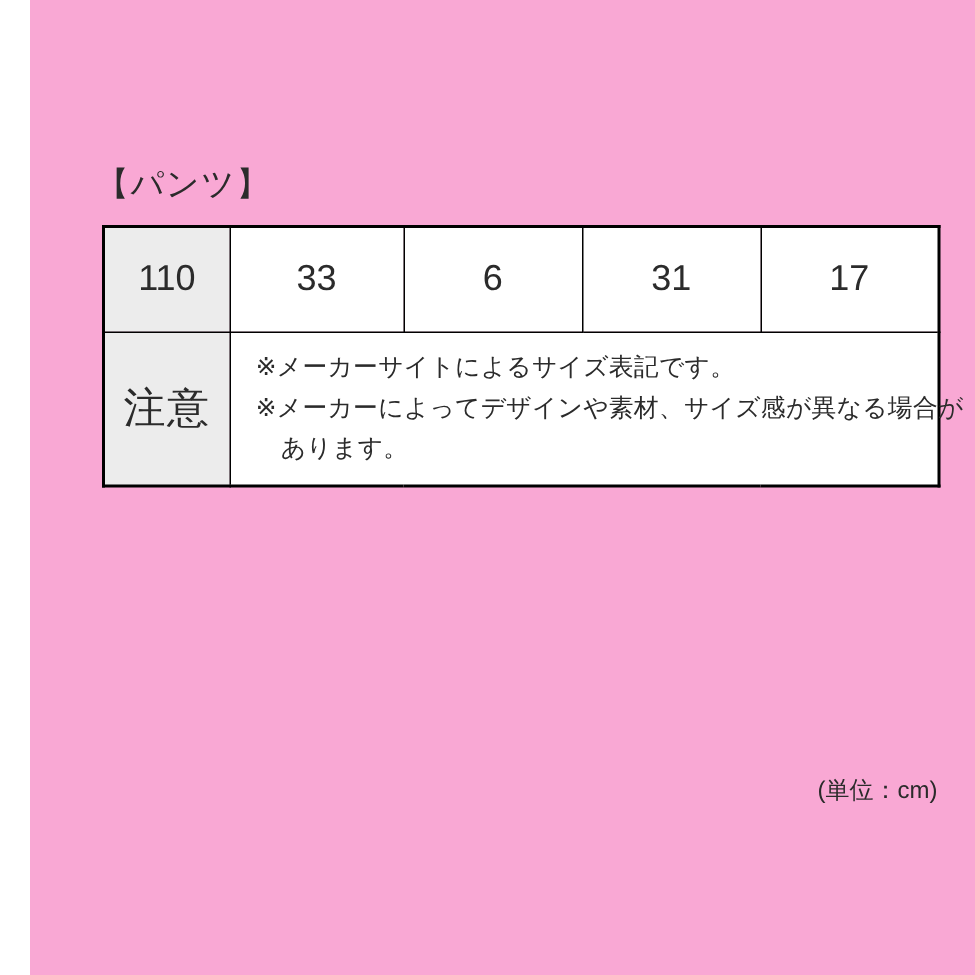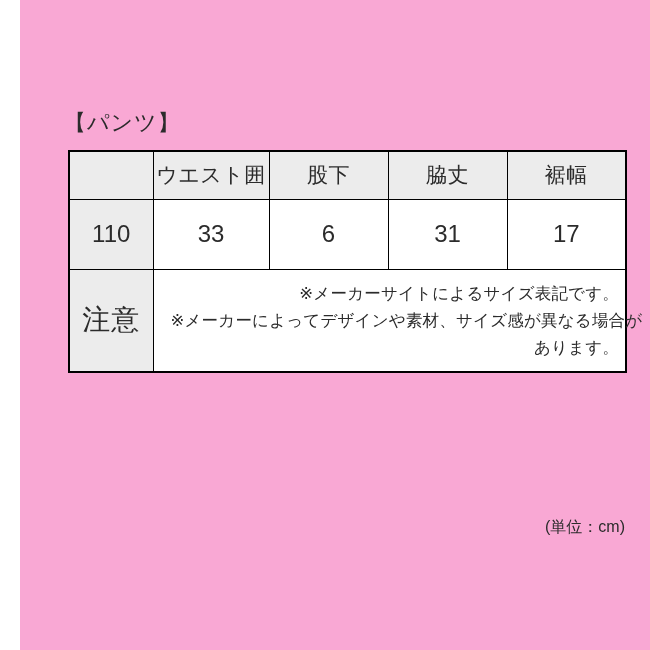--- a/index.html
+++ b/index.html
@@ -42,21 +42,21 @@
   .size-table .shaded { background: #ececec; }
   tr.header-row { height: 48px; }
   tr.data-row { height: 70px; }
   tr.notice-row { height: 103px; }
   .header-row th { font-size: 21px; letter-spacing: 0.5px; }
   td.size-cell { font-size: 24px; }
   td.value-cell { font-size: 24px; background: #ffffff; }
   td.notice-label-cell { font-size: 28px; letter-spacing: 1px; }
   td.notice-text-cell {
     background: #ffffff;
-    text-align: right;
+    text-align: left;
     padding-left: 17px;
     padding-right: 6px;
   }
   .notice-line {
     font-size: 16.5px;
     line-height: 27px;
     white-space: pre;
     letter-spacing: 0.2px;
   }
   .unit-note {
@@ -76,27 +76,20 @@
 
   <table class="size-table">
     <colgroup>
       <col style="width:84px">
       <col style="width:116px">
       <col style="width:119px">
       <col style="width:119px">
       <col style="width:119px">
     </colgroup>
     <tbody>
-      <tr class="header-row">
-        <th class="shaded"></th>
-        <th class="shaded">ウエスト囲</th>
-        <th class="shaded">股下</th>
-        <th class="shaded">脇丈</th>
-        <th class="shaded">裾幅</th>
-      </tr>
 
 
       <tr class="data-row">
         <td class="shaded size-cell">110</td>
         <td class="value-cell">33</td>
         <td class="value-cell">6</td>
         <td class="value-cell">31</td>
         <td class="value-cell">17</td>
       </tr>
 

